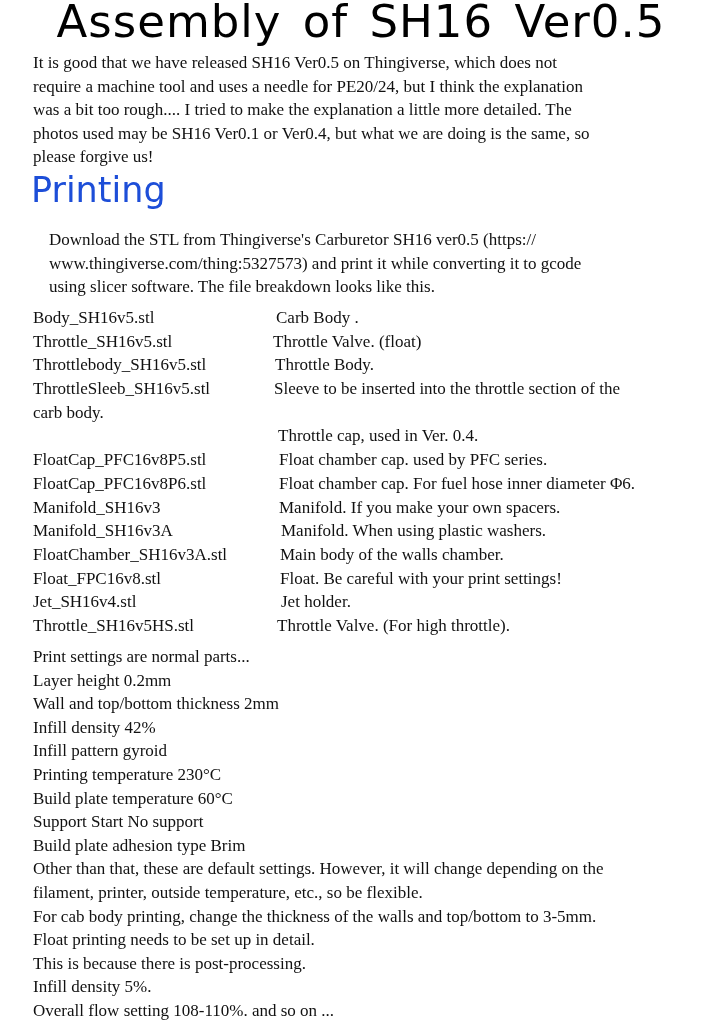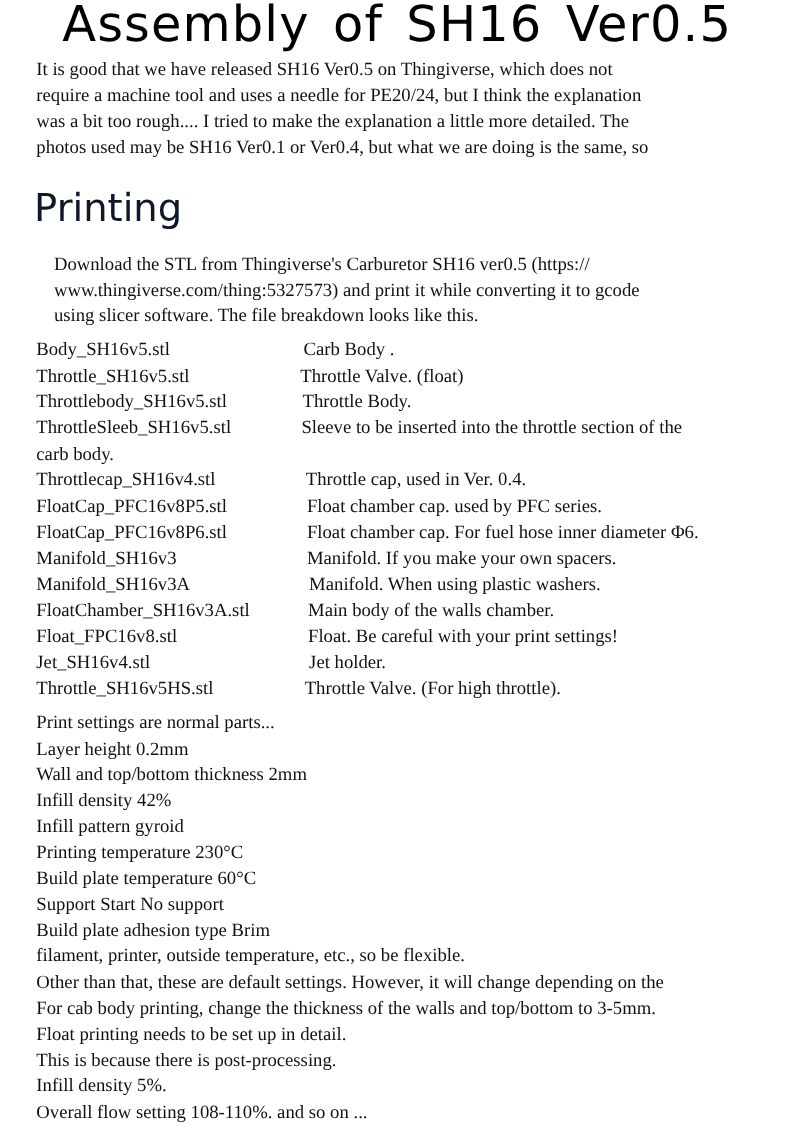--- a/index.html
+++ b/index.html
@@ -48,21 +48,21 @@
     }
     .section-heading {
       position: absolute;
       left: 31px;
       top: 168px;
       margin: 0;
       font-family: "DejaVu Sans", sans-serif;
       font-size: 35px;
       line-height: 44px;
       font-weight: normal;
-      color: #0f172a;
+      color: #1d4ed8;
     }
     .download {
       position: absolute;
       left: 33px;
       top: 212px;
       width: 680px;
       margin: 16px;
       font-family: Liberation Serif, serif;
     }
     .files {
@@ -107,20 +107,21 @@
 </head>
 <body>
 
 <h1 class="title">Assembly of SH16 Ver0.5</h1>
 
 <div class="intro serif">
   <span class="ln">It is good that we have released SH16 Ver0.5 on Thingiverse, which does not</span>
   <span class="ln">require a machine tool and uses a needle for PE20/24, but I think the explanation</span>
   <span class="ln">was a bit too rough.... I tried to make the explanation a little more detailed. The</span>
   <span class="ln">photos used may be SH16 Ver0.1 or Ver0.4, but what we are doing is the same, so</span>
+  <span class="ln">please forgive us!</span>
 </div>
 
 <h2 class="section-heading">Printing</h2>
 
 <div class="download serif">
   <span class="ln">Download the STL from Thingiverse's Carburetor SH16 ver0.5 (https://</span>
   <span class="ln">www.thingiverse.com/thing:5327573) and print it while converting it to gcode</span>
   <span class="ln">using slicer software. The file breakdown looks like this.</span>
 </div>
 
@@ -138,21 +139,20 @@
     <span class="file-desc" style="left:242px">Throttle Body.</span>
   </li>
   <li class="file-row">
     <span class="file-name">ThrottleSleeb_SH16v5.stl</span>
     <span class="file-desc" style="left:241px">Sleeve to be inserted into the throttle section of the</span>
   </li>
   <li class="file-row wrap">
     <span class="file-name">carb body.</span>
   </li>
   <li class="file-row">
-    <span class="file-name">Throttlecap_SH16v4.stl</span>
     <span class="file-desc" style="left:245px">Throttle cap, used in Ver. 0.4.</span>
   </li>
   <li class="file-row">
     <span class="file-name">FloatCap_PFC16v8P5.stl</span>
     <span class="file-desc" style="left:246px">Float chamber cap. used by PFC series.</span>
   </li>
   <li class="file-row">
     <span class="file-name">FloatCap_PFC16v8P6.stl</span>
     <span class="file-desc" style="left:246px">Float chamber cap. For fuel hose inner diameter Φ6.</span>
   </li>
@@ -185,20 +185,20 @@
 <ul class="settings serif">
   <li>Print settings are normal parts...</li>
   <li>Layer height 0.2mm</li>
   <li>Wall and top/bottom thickness 2mm</li>
   <li>Infill density 42%</li>
   <li>Infill pattern gyroid</li>
   <li>Printing temperature 230°C</li>
   <li>Build plate temperature 60°C</li>
   <li>Support Start No support</li>
   <li>Build plate adhesion type Brim</li>
+  <li>Other than that, these are default settings. However, it will change depending on the</li>
   <li>filament, printer, outside temperature, etc., so be flexible.</li>
-  <li>Other than that, these are default settings. However, it will change depending on the</li>
   <li>For cab body printing, change the thickness of the walls and top/bottom to 3-5mm.</li>
   <li>Float printing needs to be set up in detail.</li>
   <li>This is because there is post-processing.</li>
   <li>Infill density 5%.</li>
   <li>Overall flow setting 108-110%.  and so on ...</li>
 </ul>
 
 </body></html>

